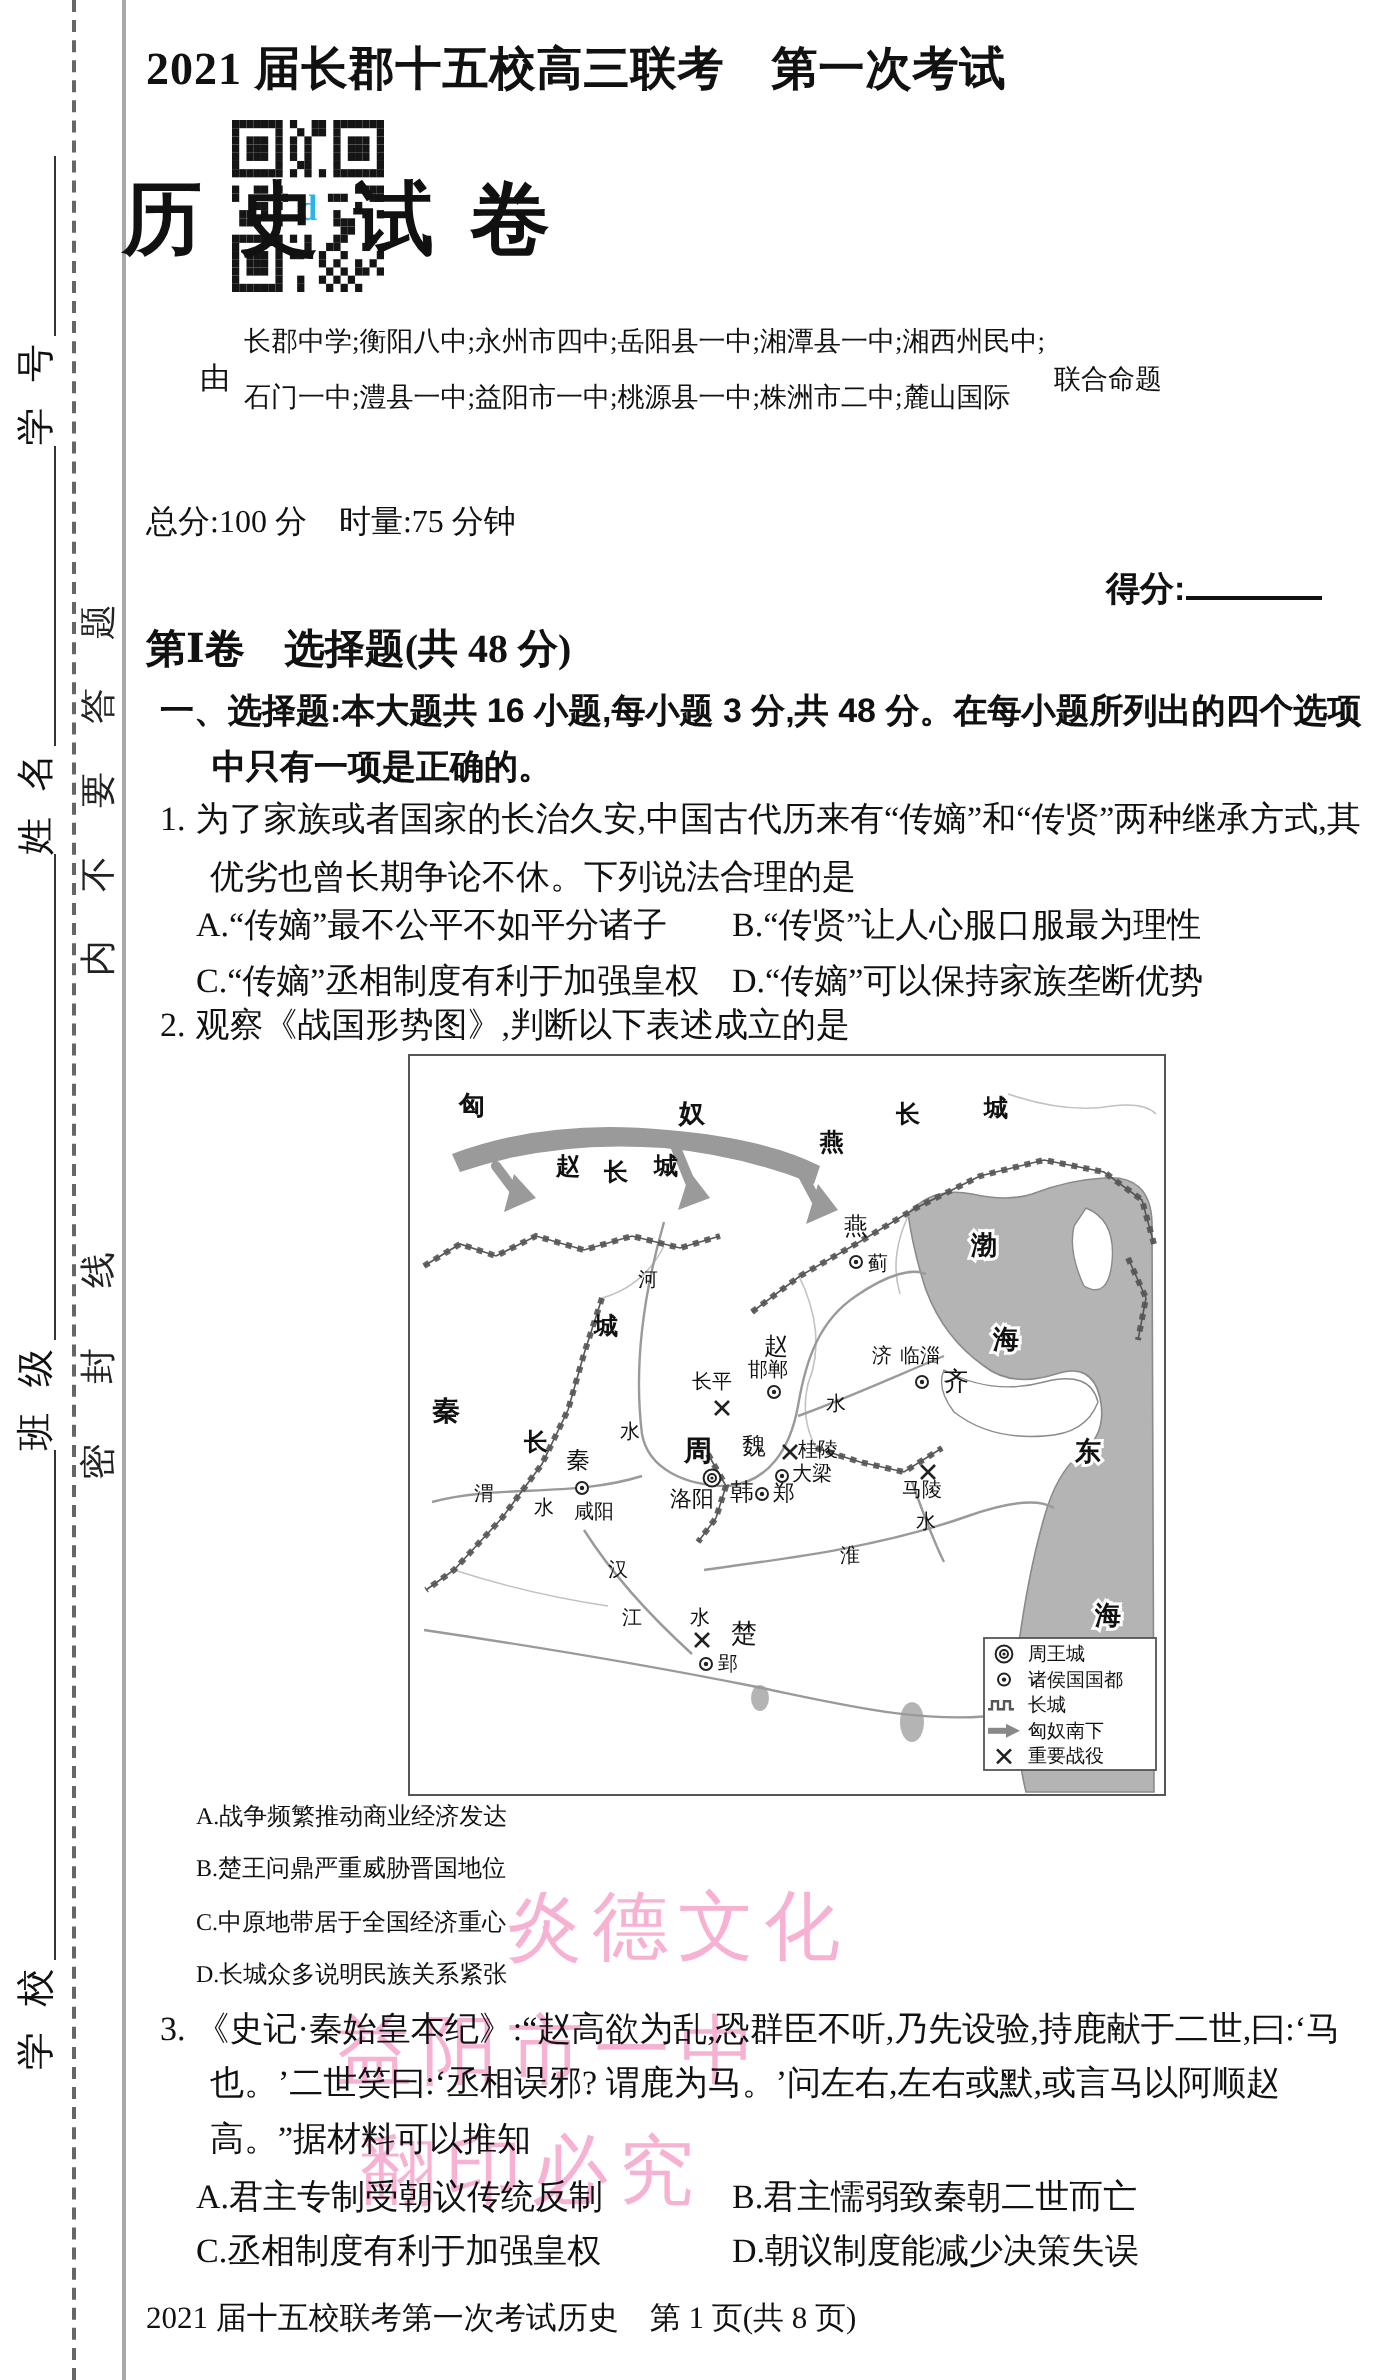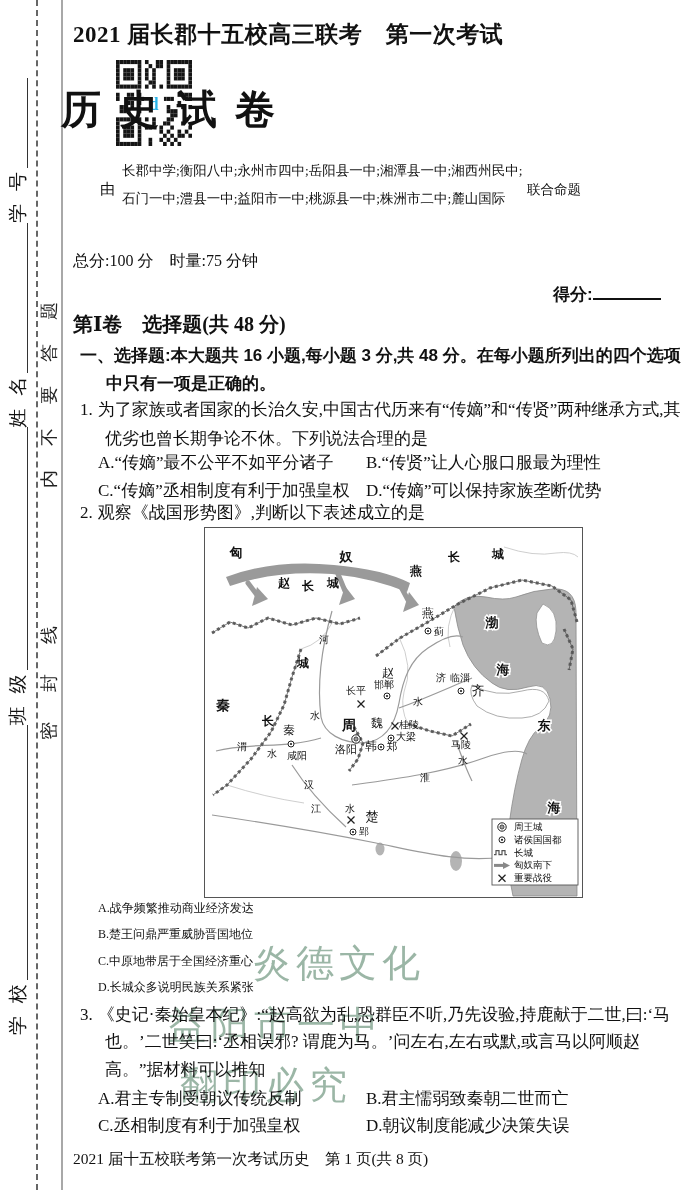--- a/index.html
+++ b/index.html
@@ -42,21 +42,21 @@
   .q3{left:80px;top:1001px;line-height:27.3px;}
   .qnum{margin-right:5px;}
   .optrows{left:98px;width:594px;font-size:17px;}
   .q1o{top:449px;line-height:28px;}
   .q3o{top:1085px;line-height:27px;}
   .optrow{position:relative;}
   .optrow .c2{position:absolute;left:268px;}
   .q2o{left:98px;top:861px;font-size:12px;line-height:26.3px;margin-top:34px;}
   .map-wrap{left:204px;top:527px;}
   .footer{left:73px;top:1149px;width:540px;font-size:15.5px;}
-  .wm{position:absolute;color:#14532d;opacity:.42;font-size:38px;letter-spacing:5px;}
+  .wm{position:absolute;color:#ec4899;opacity:.42;font-size:38px;letter-spacing:5px;}
   .wm1{left:253px;top:938px;}
   .wm2{left:168px;top:1000px;}
   .wm3{left:180px;top:1060px;text-align:right;}
   svg text{font-family:"Liberation Serif","DejaVu Serif",serif;}
 </style>
 </head>
 <body>
 
 <div class="page">
 

